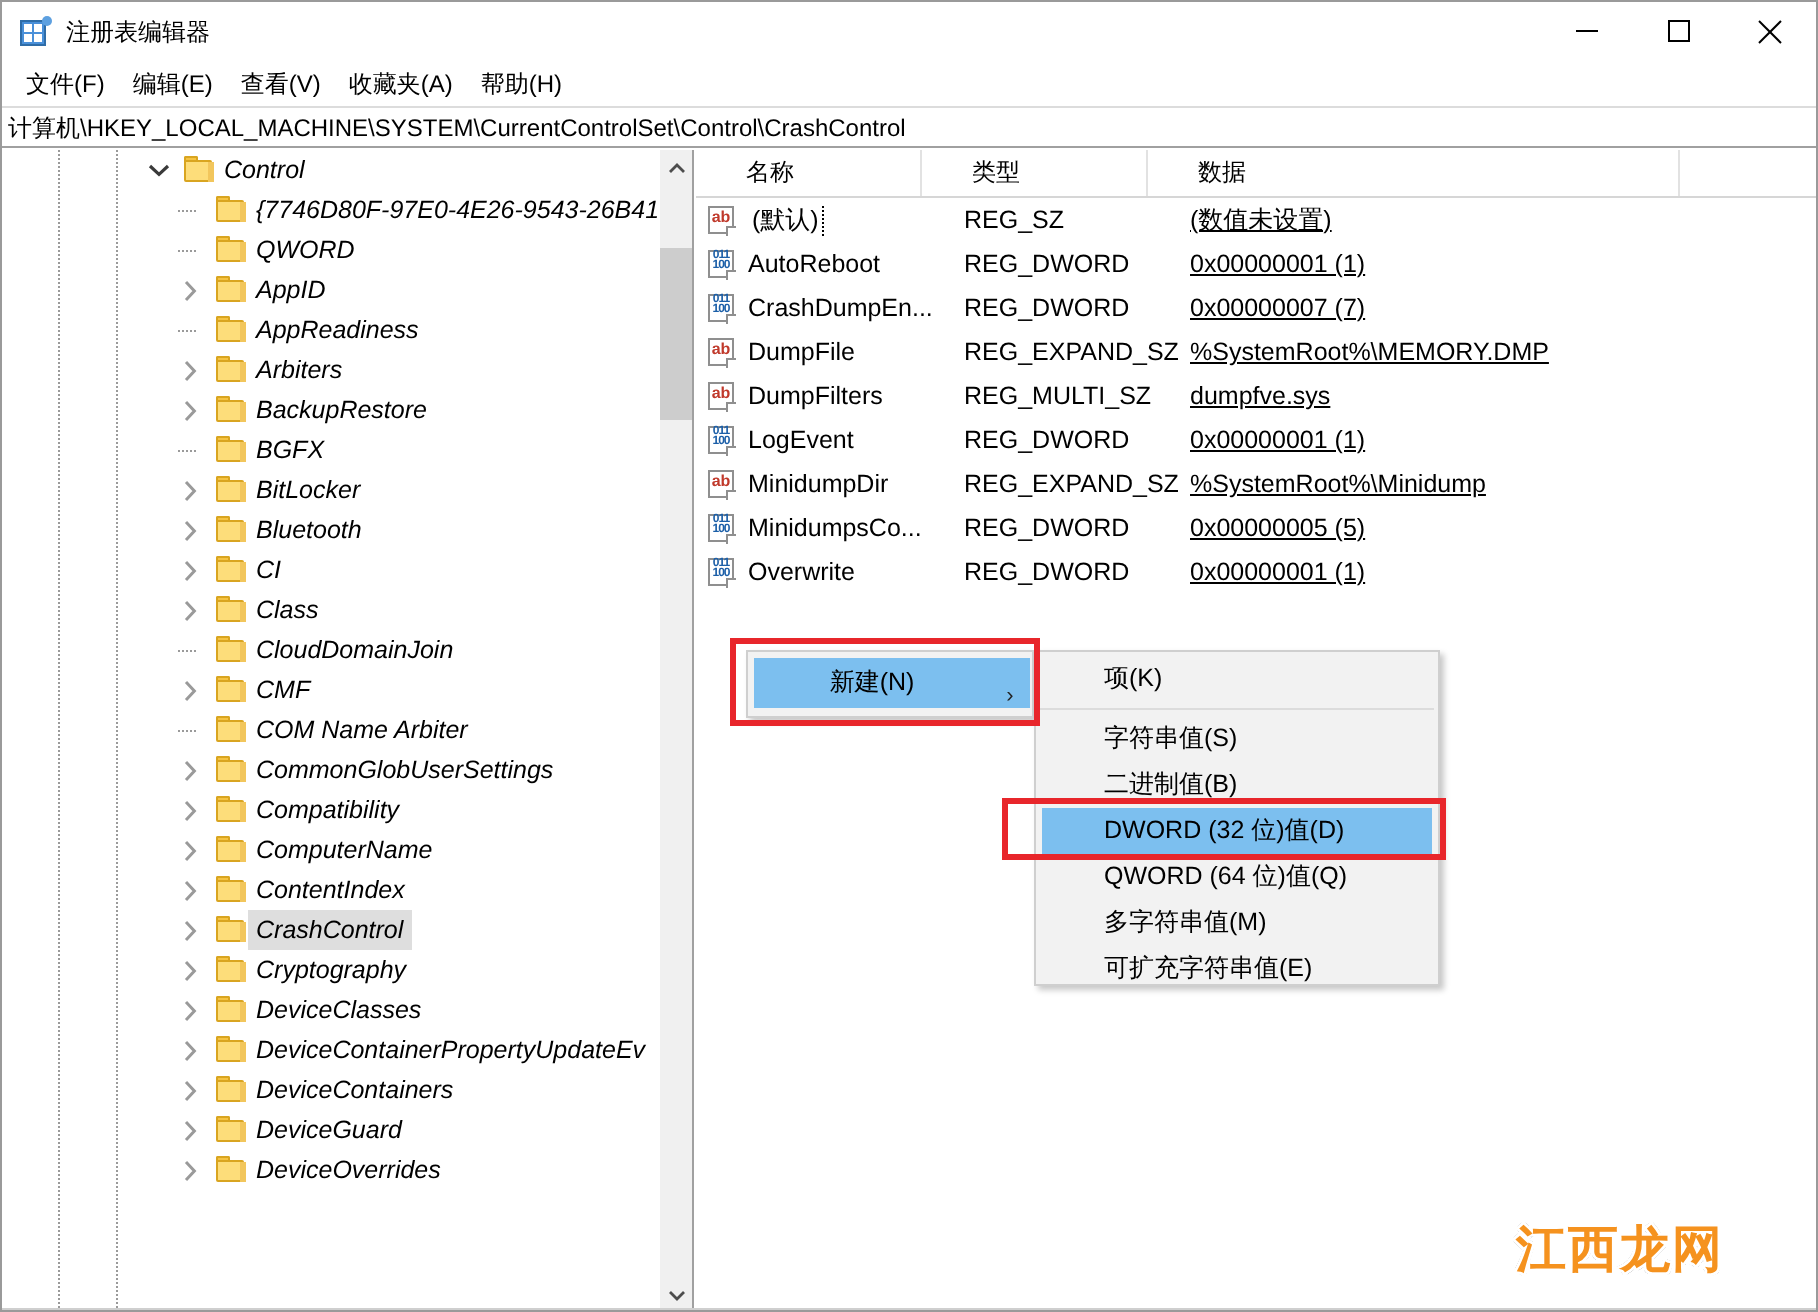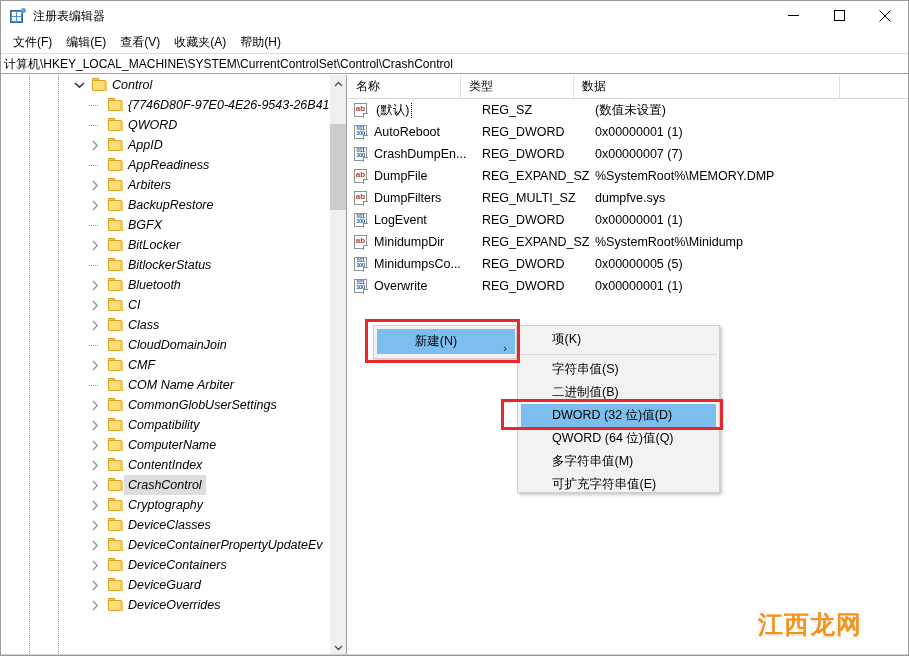--- a/index.html
+++ b/index.html
@@ -204,21 +204,21 @@
     position: relative;
     height: 24px;
     background: #ffffff;
     border-bottom: 1px solid #d6d6d6;
     display: flex;
   }
   .col-head {
     position: relative;
     font-size: 12px; color: #000000;
     line-height: 23px;
-    padding-left: 8px;
+    padding-left: 25px;
     border-right: 1px solid #e2e2e2;
     white-space: nowrap;
   }
   .col-name  { width: 113px; }
   .col-type  { width: 113px; }
   .col-data  { width: 266px; }
   .col-pad   { flex: 1; border-right: none; }
 
   .value-row {
     position: relative;
@@ -268,20 +268,21 @@
   }
   .v-type {
     width: 113px;
     font-size: 12.5px; color: #000000;
     white-space: nowrap;
   }
   .v-data {
     flex: 1;
     font-size: 12.5px; color: #000000;
     white-space: nowrap;
+    text-decoration: underline;
   }
 
   
   #ctx-parent {
     position: absolute;
     left: 372px; top: 324px;
     width: 144px; height: 34px;
     background: #f2f2f2;
     border: 1px solid #cfcfcf;
     box-shadow: 2px 2px 3px rgba(0,0,0,0.22);
@@ -532,31 +533,20 @@
               </svg>
             </span>
             <span style="position:absolute;left:107px;top:3px;">
               <span class="folder">
                 <span class="tab"></span>
                 <span class="body"></span>
                 <span class="fold"></span>
               </span>
             </span>
             <span class="tree-label" style="left:127px;">BitLocker</span>
-          </div>
-          <div class="tree-row" style="height: 20px;">
-            <span class="dash" style="left:88px;"></span>
-            <span style="position:absolute;left:107px;top:3px;">
-              <span class="folder">
-                <span class="tab"></span>
-                <span class="body"></span>
-                <span class="fold"></span>
-              </span>
-            </span>
-            <span class="tree-label" style="left:127px;">BitlockerStatus</span>
           </div>
           <div class="tree-row" style="height: 20px; padding-left: 22px;">
             <span class="twisty" style="left:86px;">
               <svg width="8" height="11" viewBox="0 0 8 11">
                 <polyline points="2,1 6.2,5.5 2,10" fill="none" stroke="#9a9a9a" stroke-width="1.5"></polyline>
               </svg>
             </span>
             <span style="position:absolute;left:107px;top:3px;">
               <span class="folder">
                 <span class="tab"></span>

